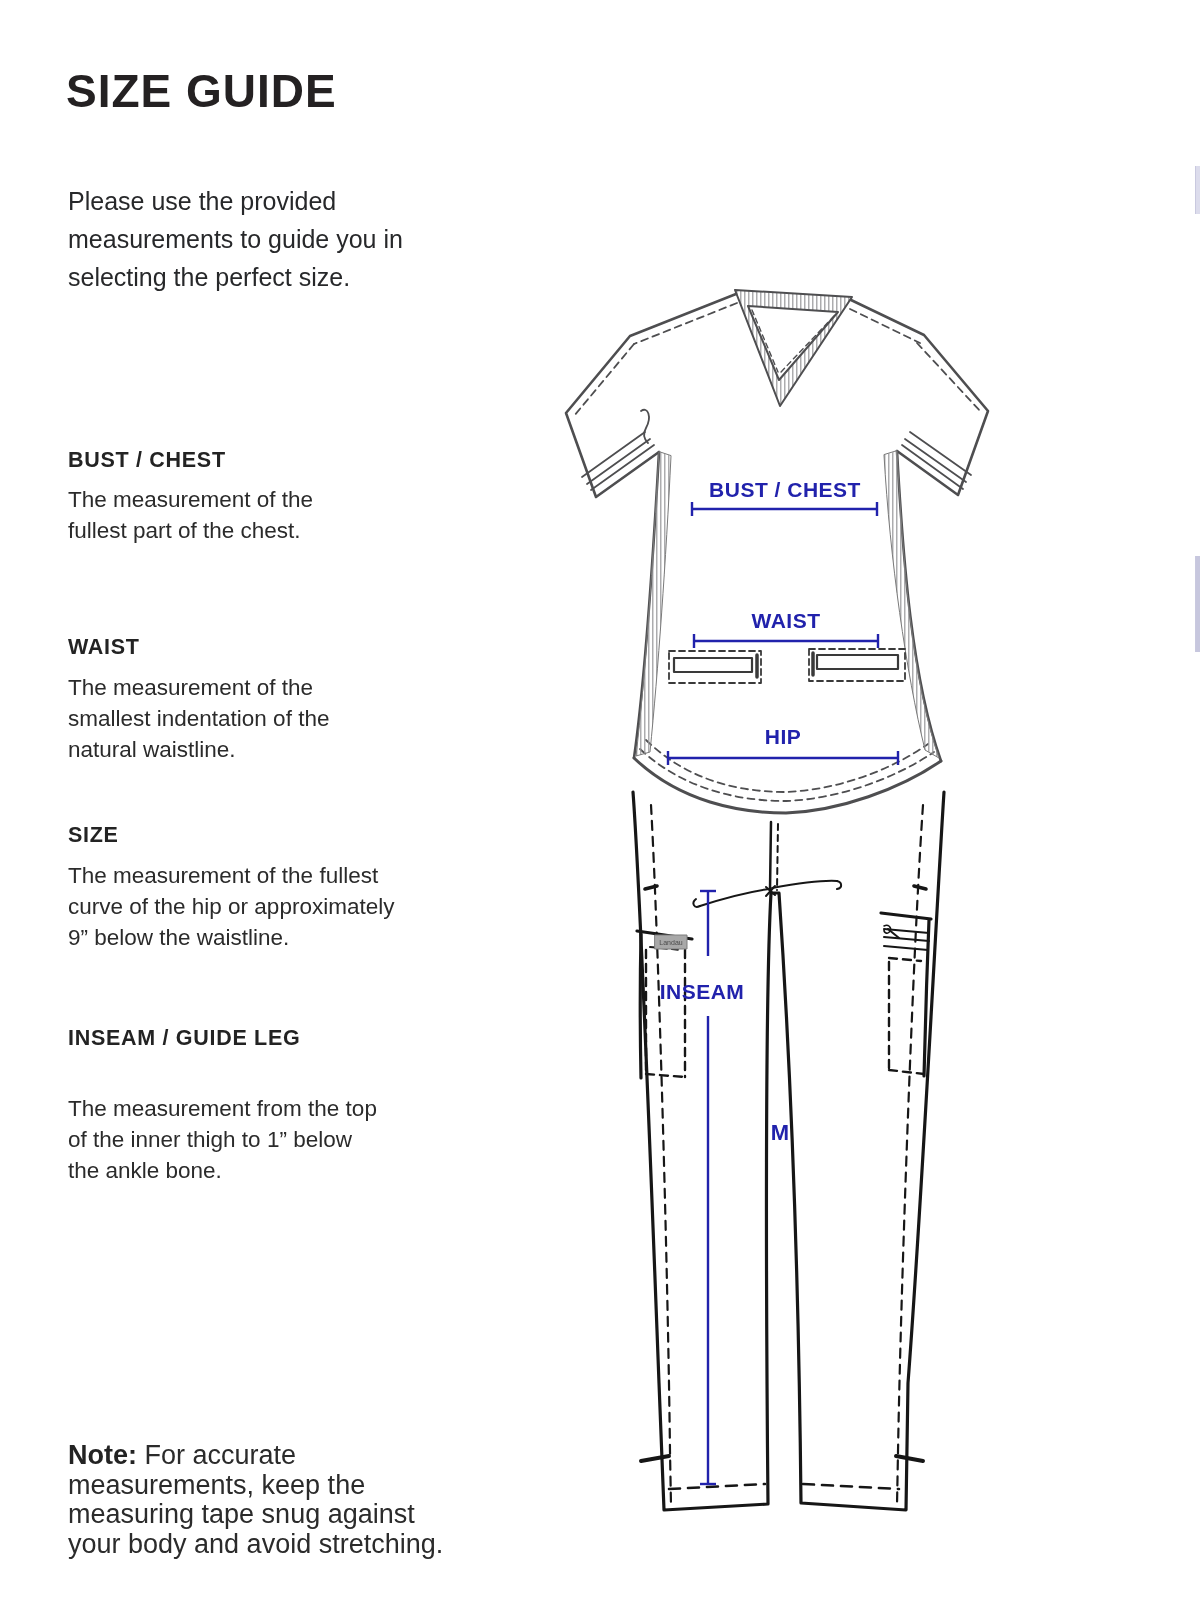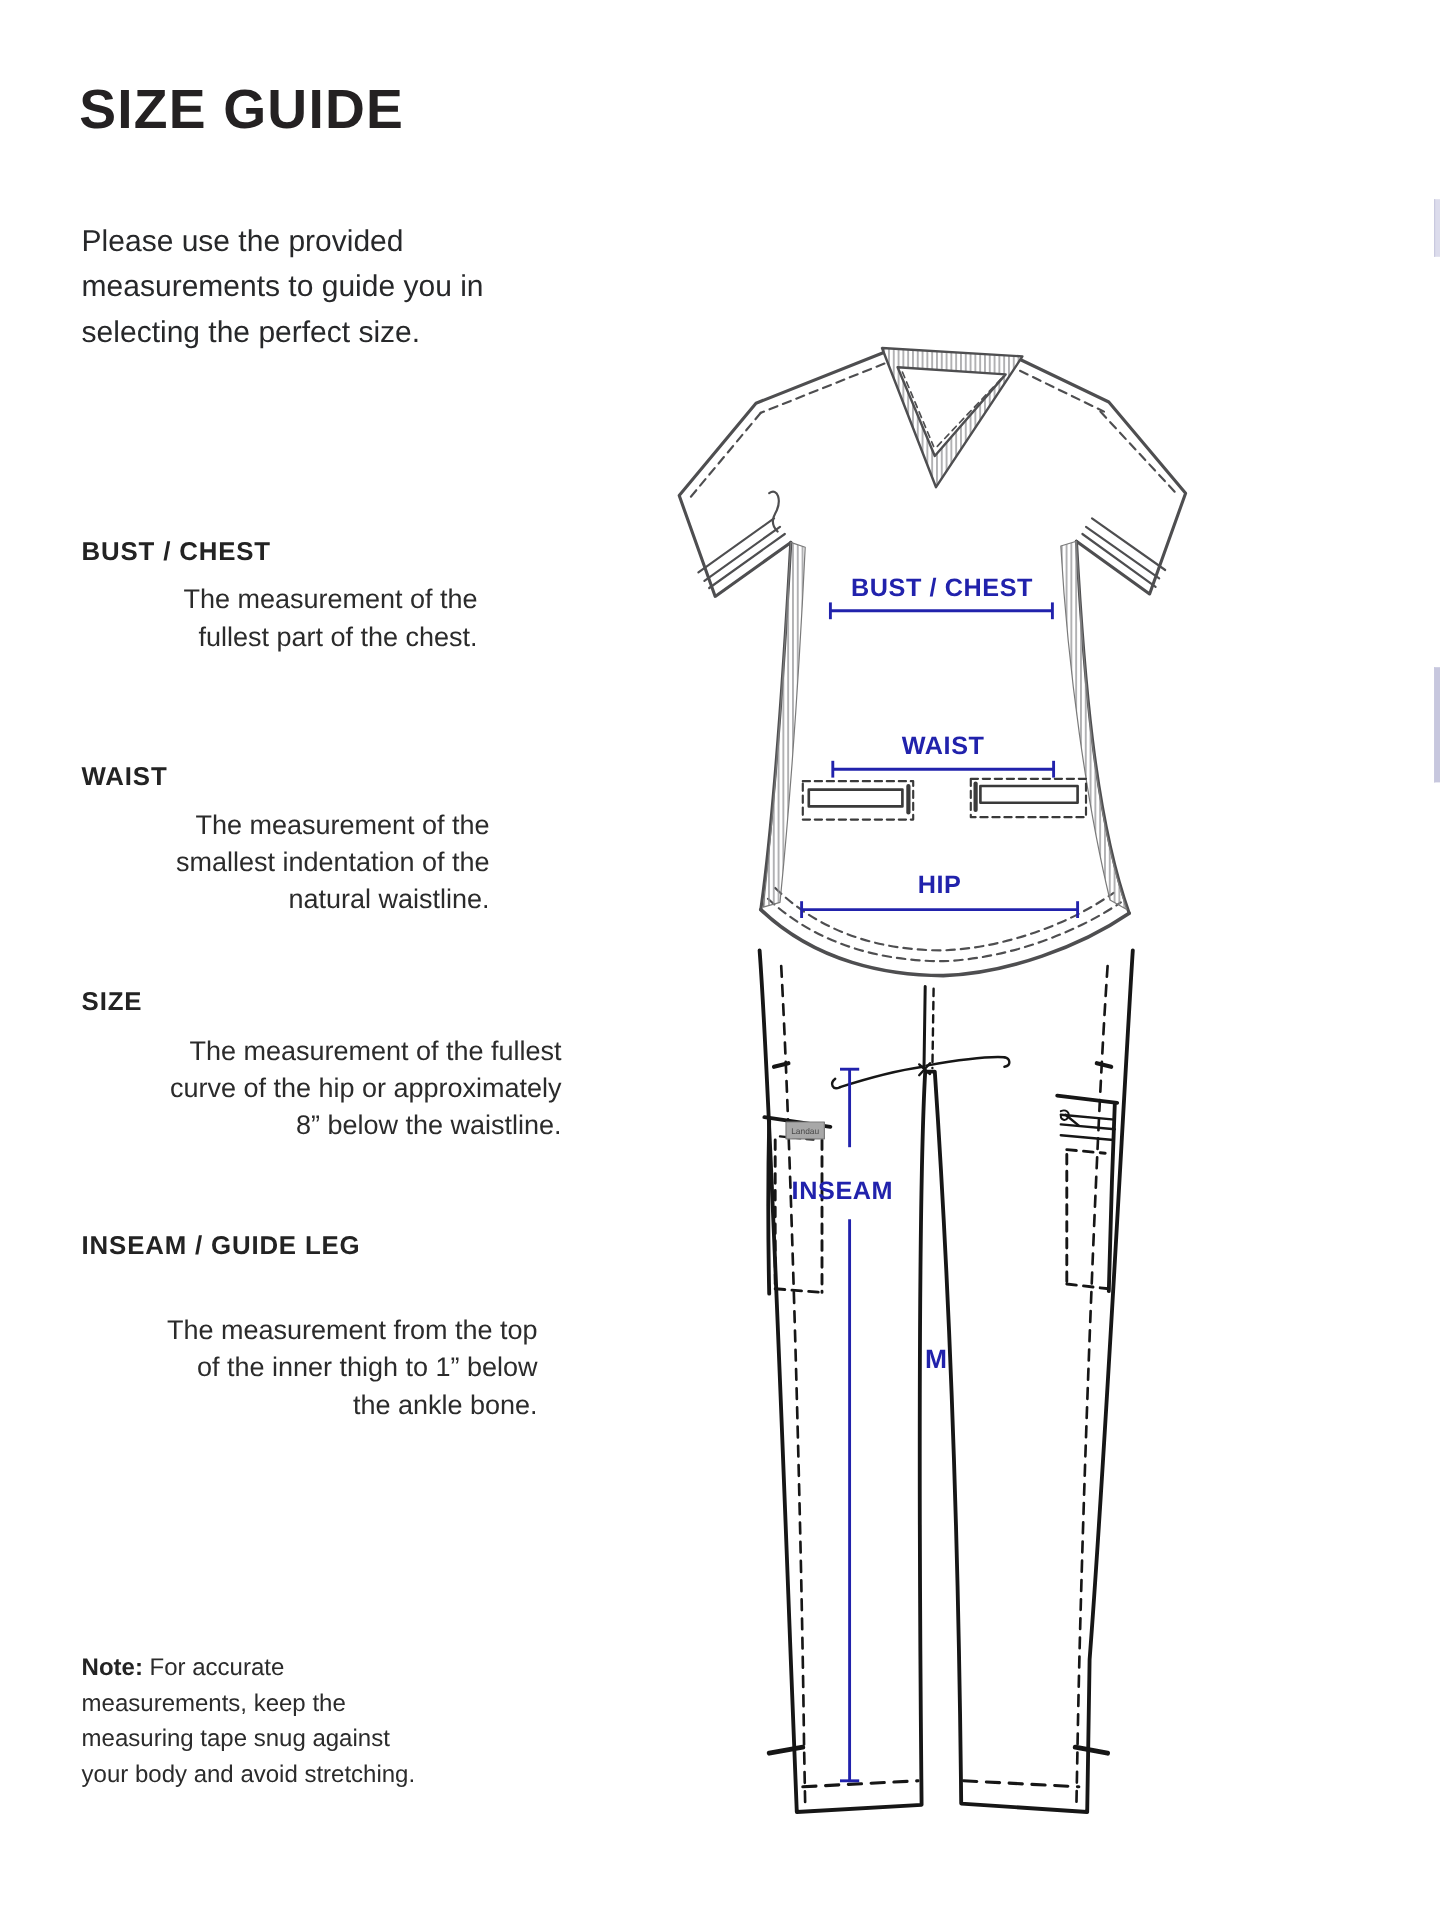--- a/index.html
+++ b/index.html
@@ -17,24 +17,23 @@
     left:68px;top:182px;width:470px;font-size:25px;line-height:38px;
     color:#27282a;white-space:pre-line;
   }
   .sec-h{
     left:68px;font-size:21.5px;font-weight:bold;letter-spacing:.7px;
     color:#232323;
   }
   .sec-b{
     left:68px;font-size:22.5px;line-height:31px;color:#2b2b2b;
     white-space:pre-line;
-    text-align:right;
   }
   .note{
-    left:68px;top:1376px;width:400px;font-size:20px;line-height:29.5px;
+    left:68px;top:1441px;width:400px;font-size:27px;line-height:29.5px;
     color:#2b2b2b;white-space:pre-line;
   }
   .note b{font-weight:bold;color:#232323;}
   .diagram{left:530px;top:280px;width:500px;height:1250px;}
   .sb{right:0;width:4px;border-left:1px solid #c9c9df;}
   .sb1{top:166px;height:48px;background:#dcdcEC;}
   .sb2{top:556px;height:96px;background:#c7c7de;}
   svg text{font-family:"Liberation Sans",sans-serif;}
   .blue-label{font-weight:bold;font-size:21px;letter-spacing:.5px;}
   .m-label{font-weight:bold;font-size:22px;}
@@ -53,21 +52,21 @@
 fullest part of the chest.</div>
 
 <div class="abs sec-h" style="top:635px">WAIST</div>
 <div class="abs sec-b" style="top:672px;width:340px">The measurement of the
 smallest indentation of the
 natural waistline.</div>
 
 <div class="abs sec-h" style="top:823px">SIZE</div>
 <div class="abs sec-b" style="top:860px;width:400px">The measurement of the fullest
 curve of the hip or approximately
-8” below the waistline.</div>
+9” below the waistline.</div>
 
 <div class="abs sec-h" style="top:1026px">INSEAM / GUIDE LEG</div>
 <div class="abs sec-b" style="top:1093px;width:380px">The measurement from the top
 of the inner thigh to 1” below
 the ankle bone.</div>
 
 <div class="abs note"><b>Note:</b> <span>For accurate
 measurements, keep the
 measuring tape snug against
 your body and avoid stretching.</span></div>

